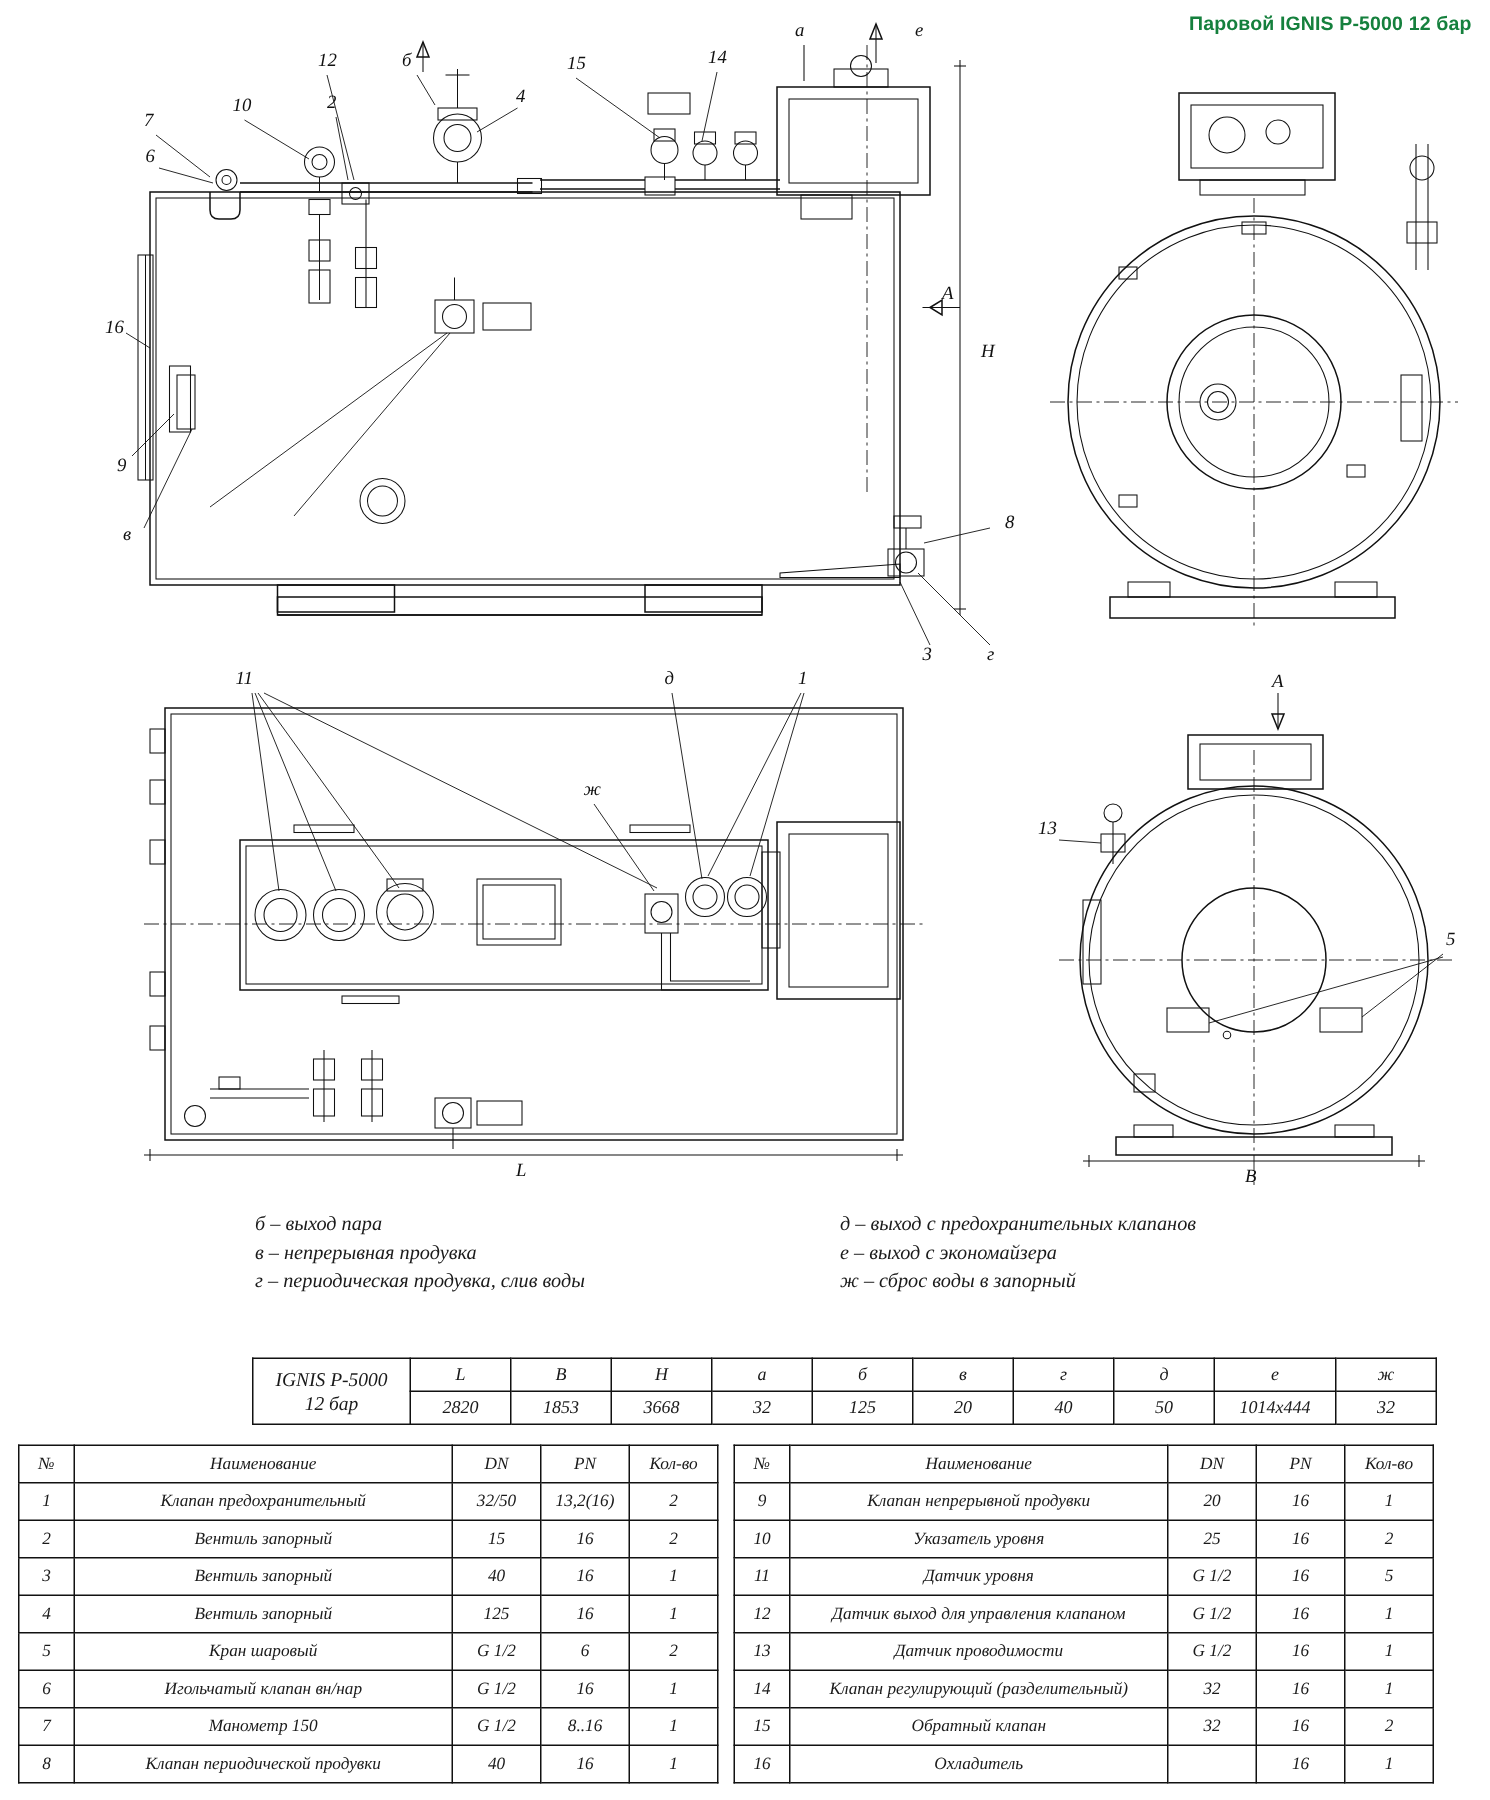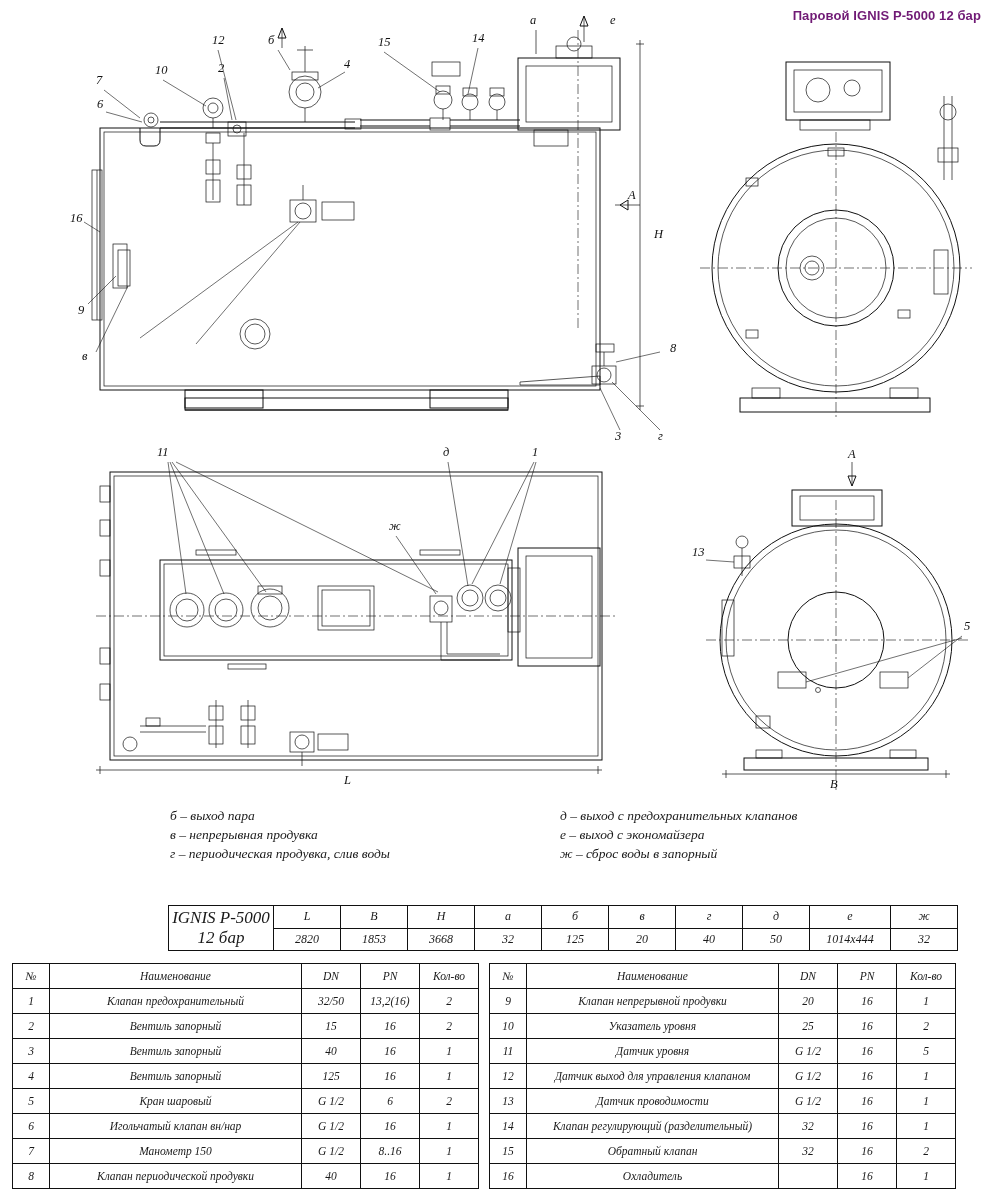--- a/index.html
+++ b/index.html
@@ -17,21 +17,21 @@
   }
   .page {
     position: relative;
     width: 993px;
     height: 1200px;
   }
   .title {
     position: absolute;
     top: 8px;
     right: 12px;
-    color: #701a75;
+    color: #15803d;
     font-weight: bold;
     font-size: 13px;
     letter-spacing: 0.1px;
     font-family: "Liberation Sans", sans-serif;
   }
   .drawing-area {
     position: absolute;
     left: 0;
     top: 0;
     width: 993px;
@@ -70,21 +70,21 @@
   }
   .dim-table td {
     border: 1px solid #111;
     text-align: center;
     padding: 2px 3px;
     height: 17px;
   }
   .dim-table td.model {
     width: 98px;
     text-align: center;
-    font-size: 17px;
+    font-size: 13px;
   }
   .dim-table td.hd { width: 60px; }
   .dim-table td.hd-wide { width: 74px; }
 
   
   .parts {
     position: absolute;
     top: 963px;
     border-collapse: collapse;
     font-family: "Liberation Serif", serif;

